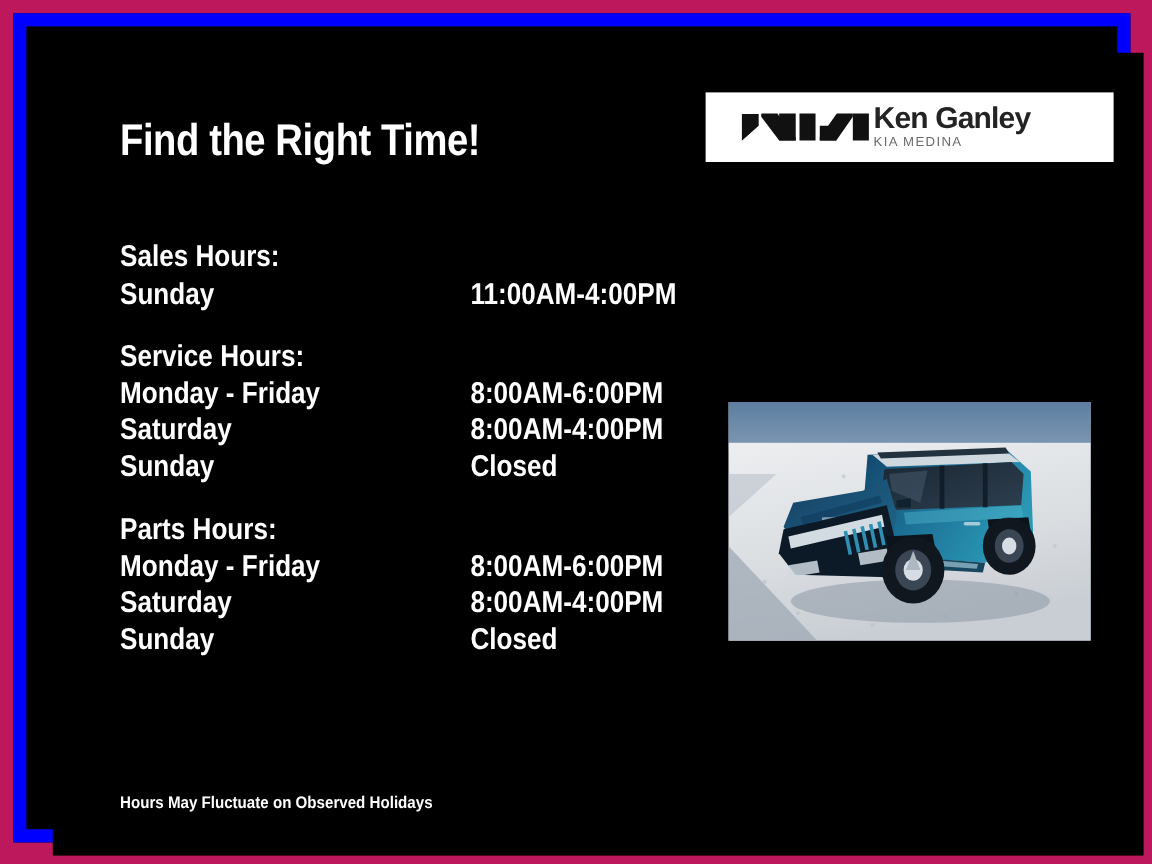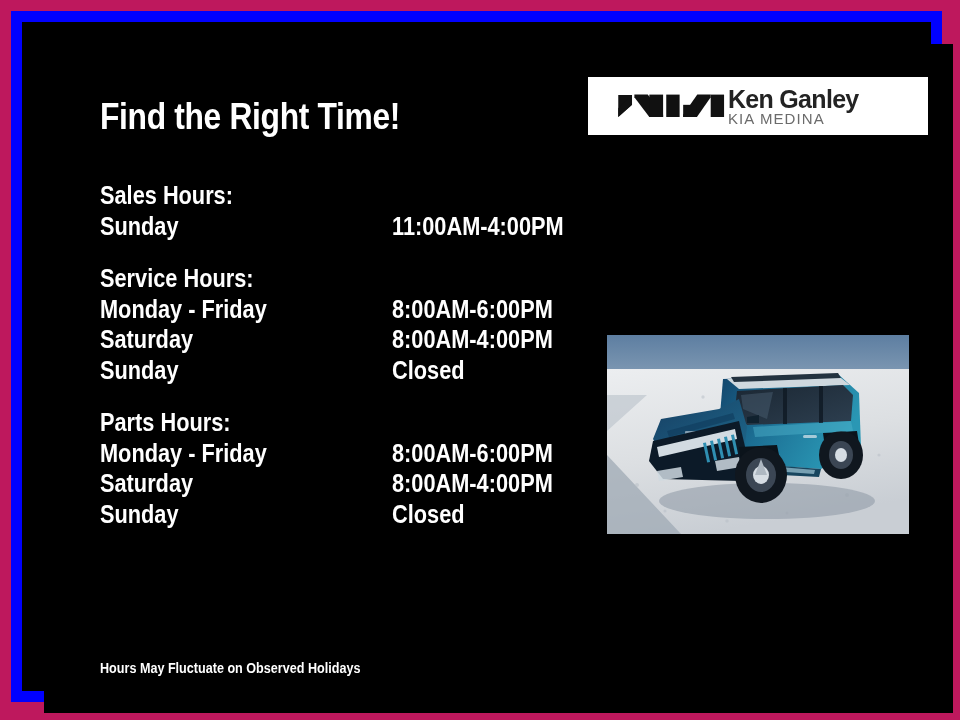--- a/index.html
+++ b/index.html
@@ -54,21 +54,21 @@
     white-space: nowrap;
     transform: scaleX(0.86);
     transform-origin: left center;
     line-height: 1;
   }
 
   
   .hours-area {
     position: absolute;
     left: 56px;
-    top: 136px;
+    top: 155px;
     width: 470px;
   }
   .hours-block {
     margin-bottom: 22px;
   }
   .block-heading {
     font-size: 25px;
     font-weight: 700;
     color: #ffffff;
     line-height: 30.5px;
@@ -137,21 +137,21 @@
   }
   .dealer-name {
     font-size: 25px;
     font-weight: 700;
     color: #232323;
     line-height: 26px;
     letter-spacing: -0.7px;
     white-space: nowrap;
   }
   .dealer-sub {
-    font-size: 15px;
+    font-size: 11px;
     font-weight: 400;
     color: #6b6b6b;
     letter-spacing: 1.1px;
     line-height: 14px;
     white-space: nowrap;
   }
 
   
   .vehicle-photo {
     position: absolute;

